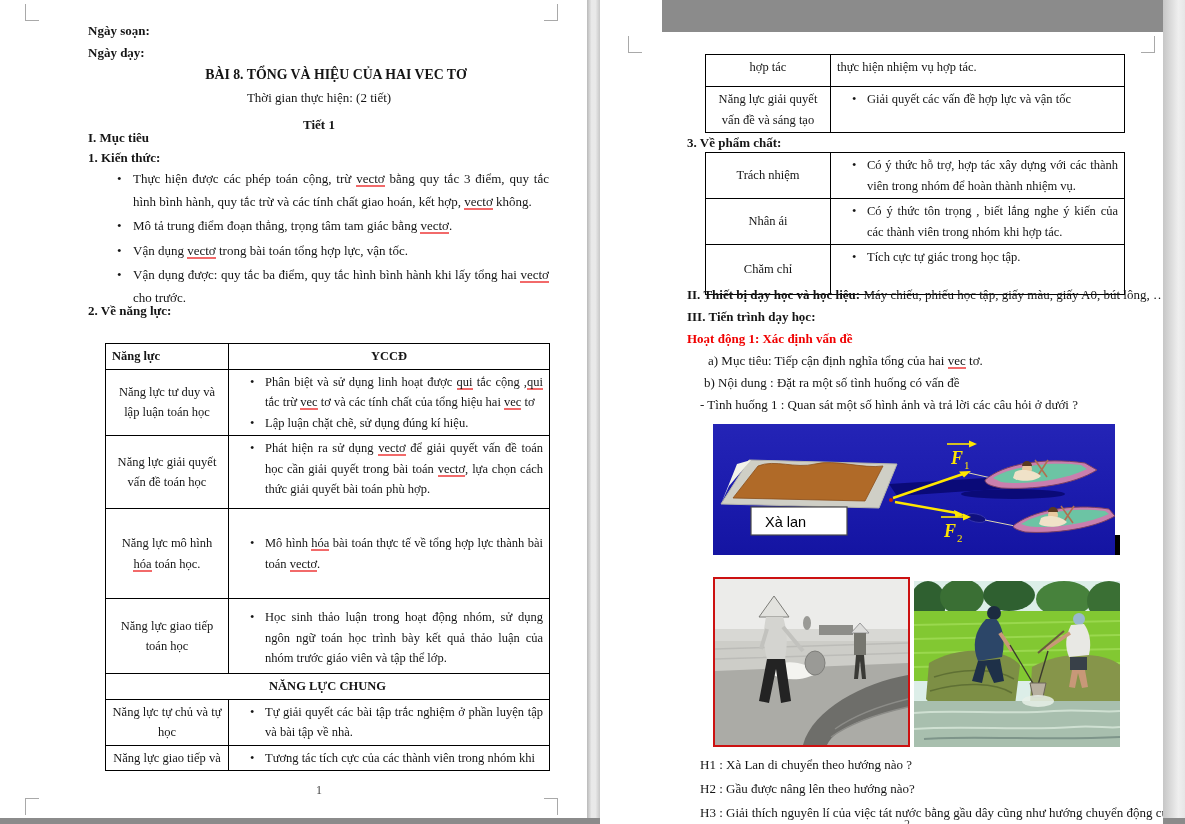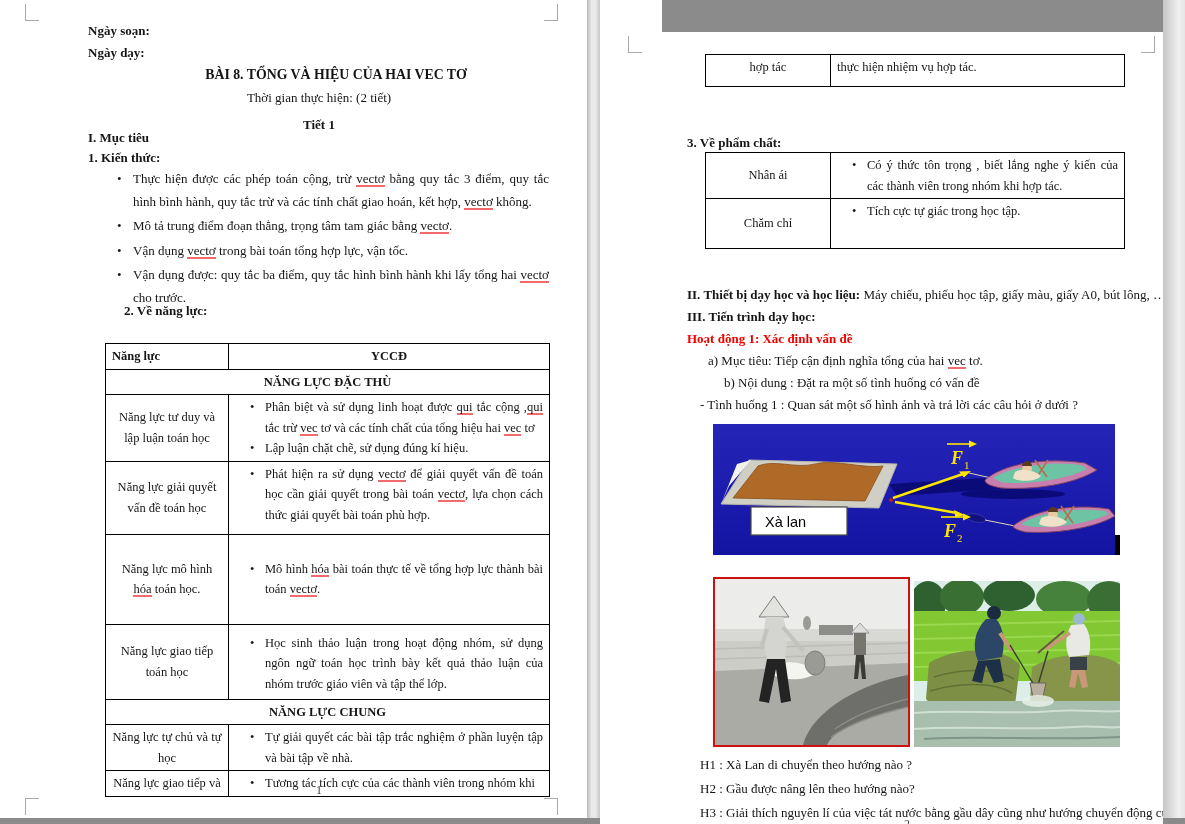--- a/index.html
+++ b/index.html
@@ -72,35 +72,32 @@
 
   <div class="abs" style="left:88px;top:165px;width:464px;">
     <ul class="mainlist">
       <li><span>Thực hiện được các phép toán cộng, trừ </span><span class="sp">vectơ</span><span> bằng quy tắc 3 điểm, quy tắc hình bình hành, quy tắc trừ và các tính chất giao hoán, kết hợp, </span><span class="sp">vectơ</span><span> không.</span></li>
       <li><span>Mô tả trung điểm đoạn thẳng, trọng tâm tam giác bằng </span><span class="sp">vectơ</span><span>.</span></li>
       <li><span>Vận dụng </span><span class="sp">vectơ</span><span> trong bài toán tổng hợp lực, vận tốc.</span></li>
       <li><span>Vận dụng được: quy tắc ba điểm, quy tắc hình bình hành khi lấy tổng hai </span><span class="sp">vectơ</span><span> cho trước.</span></li>
     </ul>
   </div>
 
-  <div class="abs ln b" style="left:88px;top:300px;margin-left:36px;">2. Về năng lực:</div>
+  <div class="abs ln b" style="left:88px;top:300px;">2. Về năng lực:</div>
 
   <table class="doc" style="left:105px;top:343px;width:445px;">
     <colgroup>
         <col style="width:123px">
         <col>
       </colgroup>
     <tbody>
         <tr style="height:21px;">
       <td class="b" style="padding-left:6px;margin-left:31px;">Năng lực</td>
       <td class="b" style="text-align:center;">YCCĐ</td>
     </tr>
-    <tr style="height:24px;">
-      <td class="group" colspan="2">NĂNG LỰC ĐẶC THÙ</td>
-    </tr>
     <tr style="height:62px;">
       <td class="name"><span>Năng lực tư duy và lập luận toán học</span></td>
       <td class="bul">
         <ul>
           <li><span>Phân biệt và sử dụng linh hoạt được </span><span class="sp">qui</span><span> tắc cộng ,</span><span class="sp">qui</span><span> tắc trừ </span><span class="sp">vec</span><span> tơ và các tính chất của tổng hiệu hai </span><span class="sp">vec</span><span> tơ</span></li>
           <li><span>Lập luận chặt chẽ, sử dụng đúng kí hiệu.</span></li>
         </ul>
       </td>
     </tr>
     <tr style="height:73px;">
@@ -171,31 +168,47 @@
   <table class="doc" style="left:105px;top:22px;width:420px;">
     <colgroup>
         <col style="width:125px">
         <col>
       </colgroup>
     <tbody>
         <tr style="height:32px;">
       <td class="name vt">hợp tác</td>
       <td class="cont">thực hiện nhiệm vụ hợp tác.</td>
     </tr>
+    <tr style="height:43px;">
+      <td class="name"><span>Năng lực giải quyết vấn đề và sáng tạo</span></td>
+      <td class="bul">
+        <ul>
+              <li><span>Giải quyết các vấn đề hợp lực và vận tốc</span></li>
+            </ul>
+      </td>
+    </tr>
   </tbody>
     </table>
 
   <div class="abs ln b" style="left:87px;top:100px;">3. Về phẩm chất:</div>
 
   <table class="doc" style="left:105px;top:120px;width:420px;">
     <colgroup>
         <col style="width:125px">
         <col>
       </colgroup>
     <tbody>
+        <tr style="height:39px;">
+      <td class="name">Trách nhiệm</td>
+      <td class="bul">
+        <ul>
+              <li><span>Có ý thức hỗ trợ, hợp tác xây dựng với các thành viên trong nhóm để hoàn thành nhiệm vụ.</span></li>
+            </ul>
+      </td>
+    </tr>
     <tr style="height:39px;">
       <td class="name">Nhân ái</td>
       <td class="bul">
         <ul>
               <li><span>Có ý thức tôn trọng , biết lắng nghe ý kiến của các thành viên trong nhóm khi hợp tác.</span></li>
             </ul>
       </td>
     </tr>
     <tr style="height:50px;">
       <td class="name">Chăm chỉ</td>
@@ -205,21 +218,21 @@
             </ul>
       </td>
     </tr>
   </tbody>
     </table>
 
   <div class="abs ln" style="left:87px;top:252px;width:460px;"><span class="bseg">II. Thiết bị dạy học và học liệu: </span><span>Máy chiếu, phiếu học tập, giấy màu, giấy A0, bút lông, ….</span></div>
   <div class="abs ln b" style="left:87px;top:274px;">III. Tiến trình dạy học:</div>
   <div class="abs ln red" style="left:87px;top:296px;">Hoạt động 1: Xác định vấn đề</div>
   <div class="abs ln" style="left:108px;top:318px;"><span>a) Mục tiêu: Tiếp cận định nghĩa tổng của hai </span><span class="sp">vec</span><span> tơ.</span></div>
-  <div class="abs ln" style="left:124px;top:340px;text-align:center;">b) Nội dung : Đặt ra một số tình huống có vấn đề</div>
+  <div class="abs ln" style="left:104px;top:340px;text-align:center;">b) Nội dung : Đặt ra một số tình huống có vấn đề</div>
   <div class="abs ln" style="left:100px;top:362px;">- Tình huống 1 : Quan sát một số hình ảnh và trả lời các câu hỏi ở dưới ?</div>
 
   <div class="abs" style="left:113px;top:392px;">
     <svg width="402" height="131" viewBox="0 0 402 131">
       <defs>
         <linearGradient id="wg" x1="0" y1="0" x2="0" y2="1">
           <stop offset="0" stop-color="#2424b6"></stop>
             <stop offset="0.5" stop-color="#1c1cae"></stop>
             <stop offset="1" stop-color="#1414a2"></stop>
         </linearGradient>

